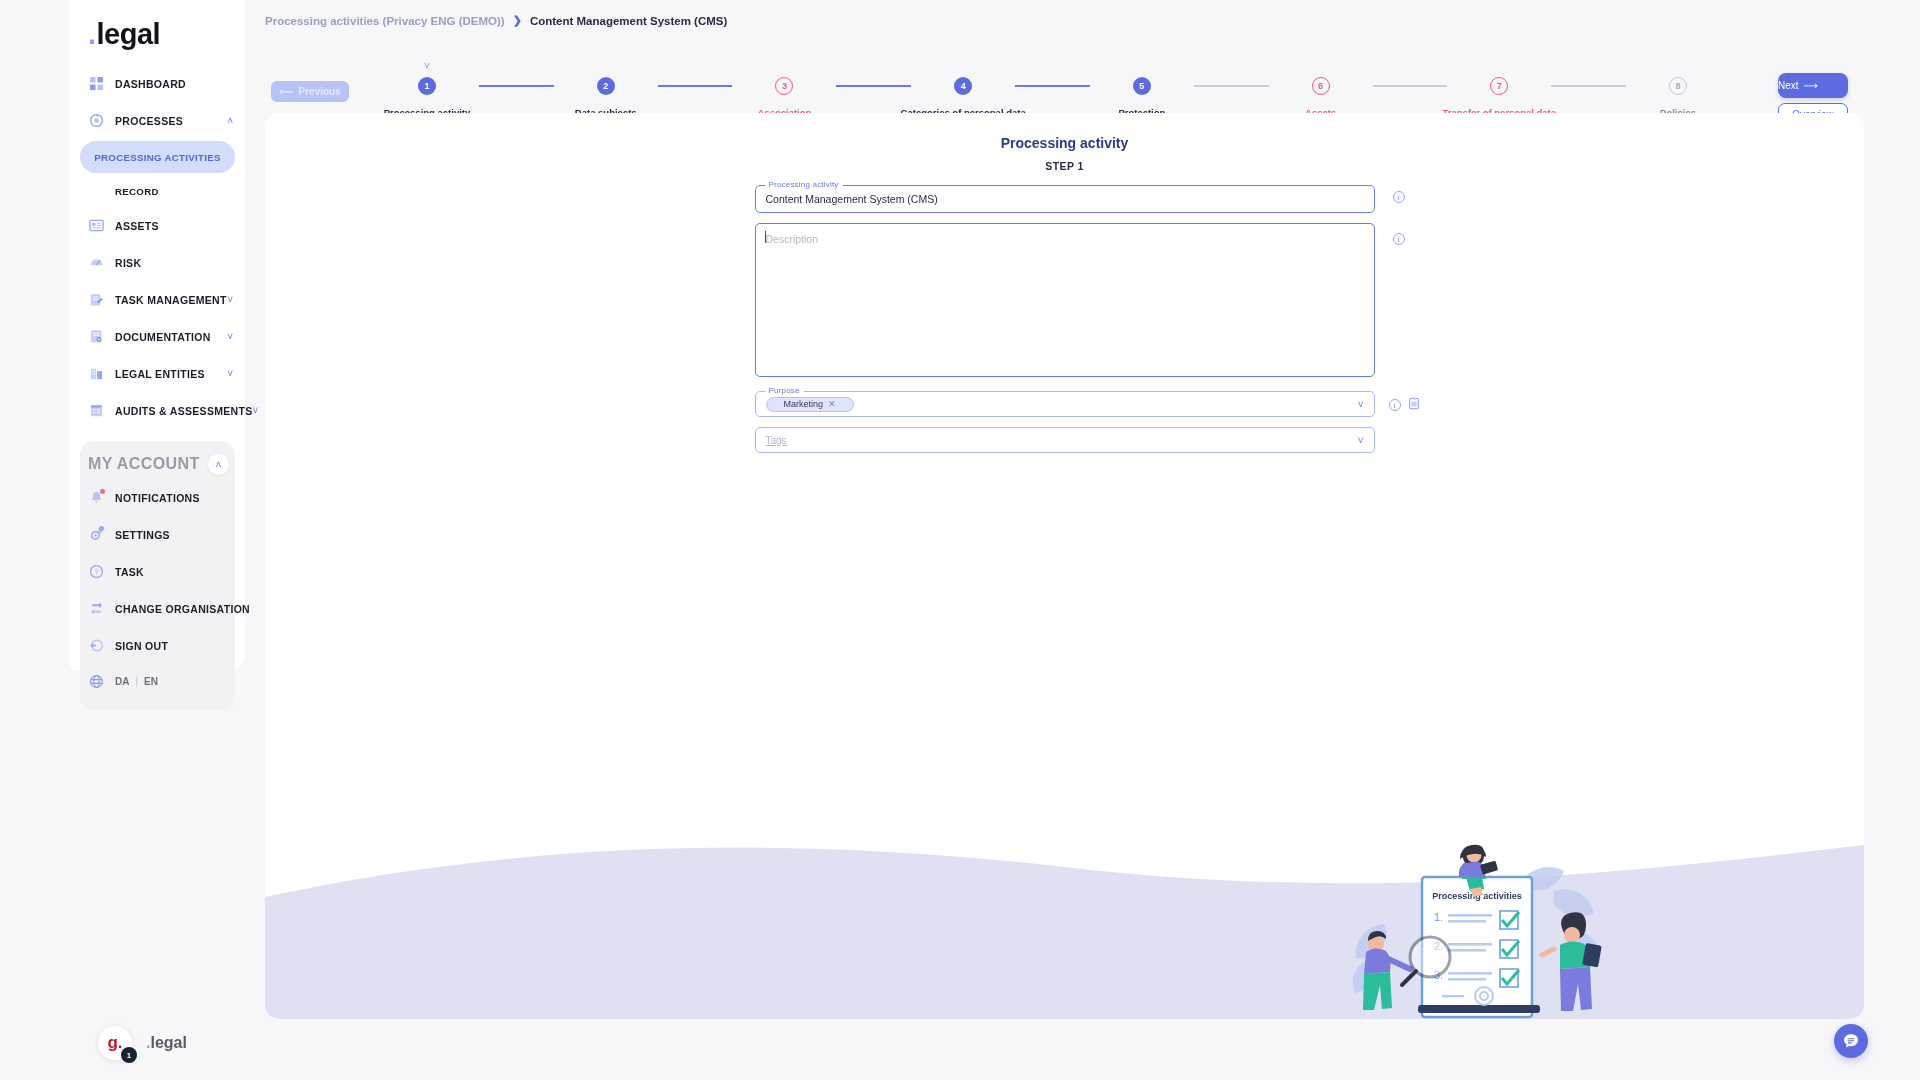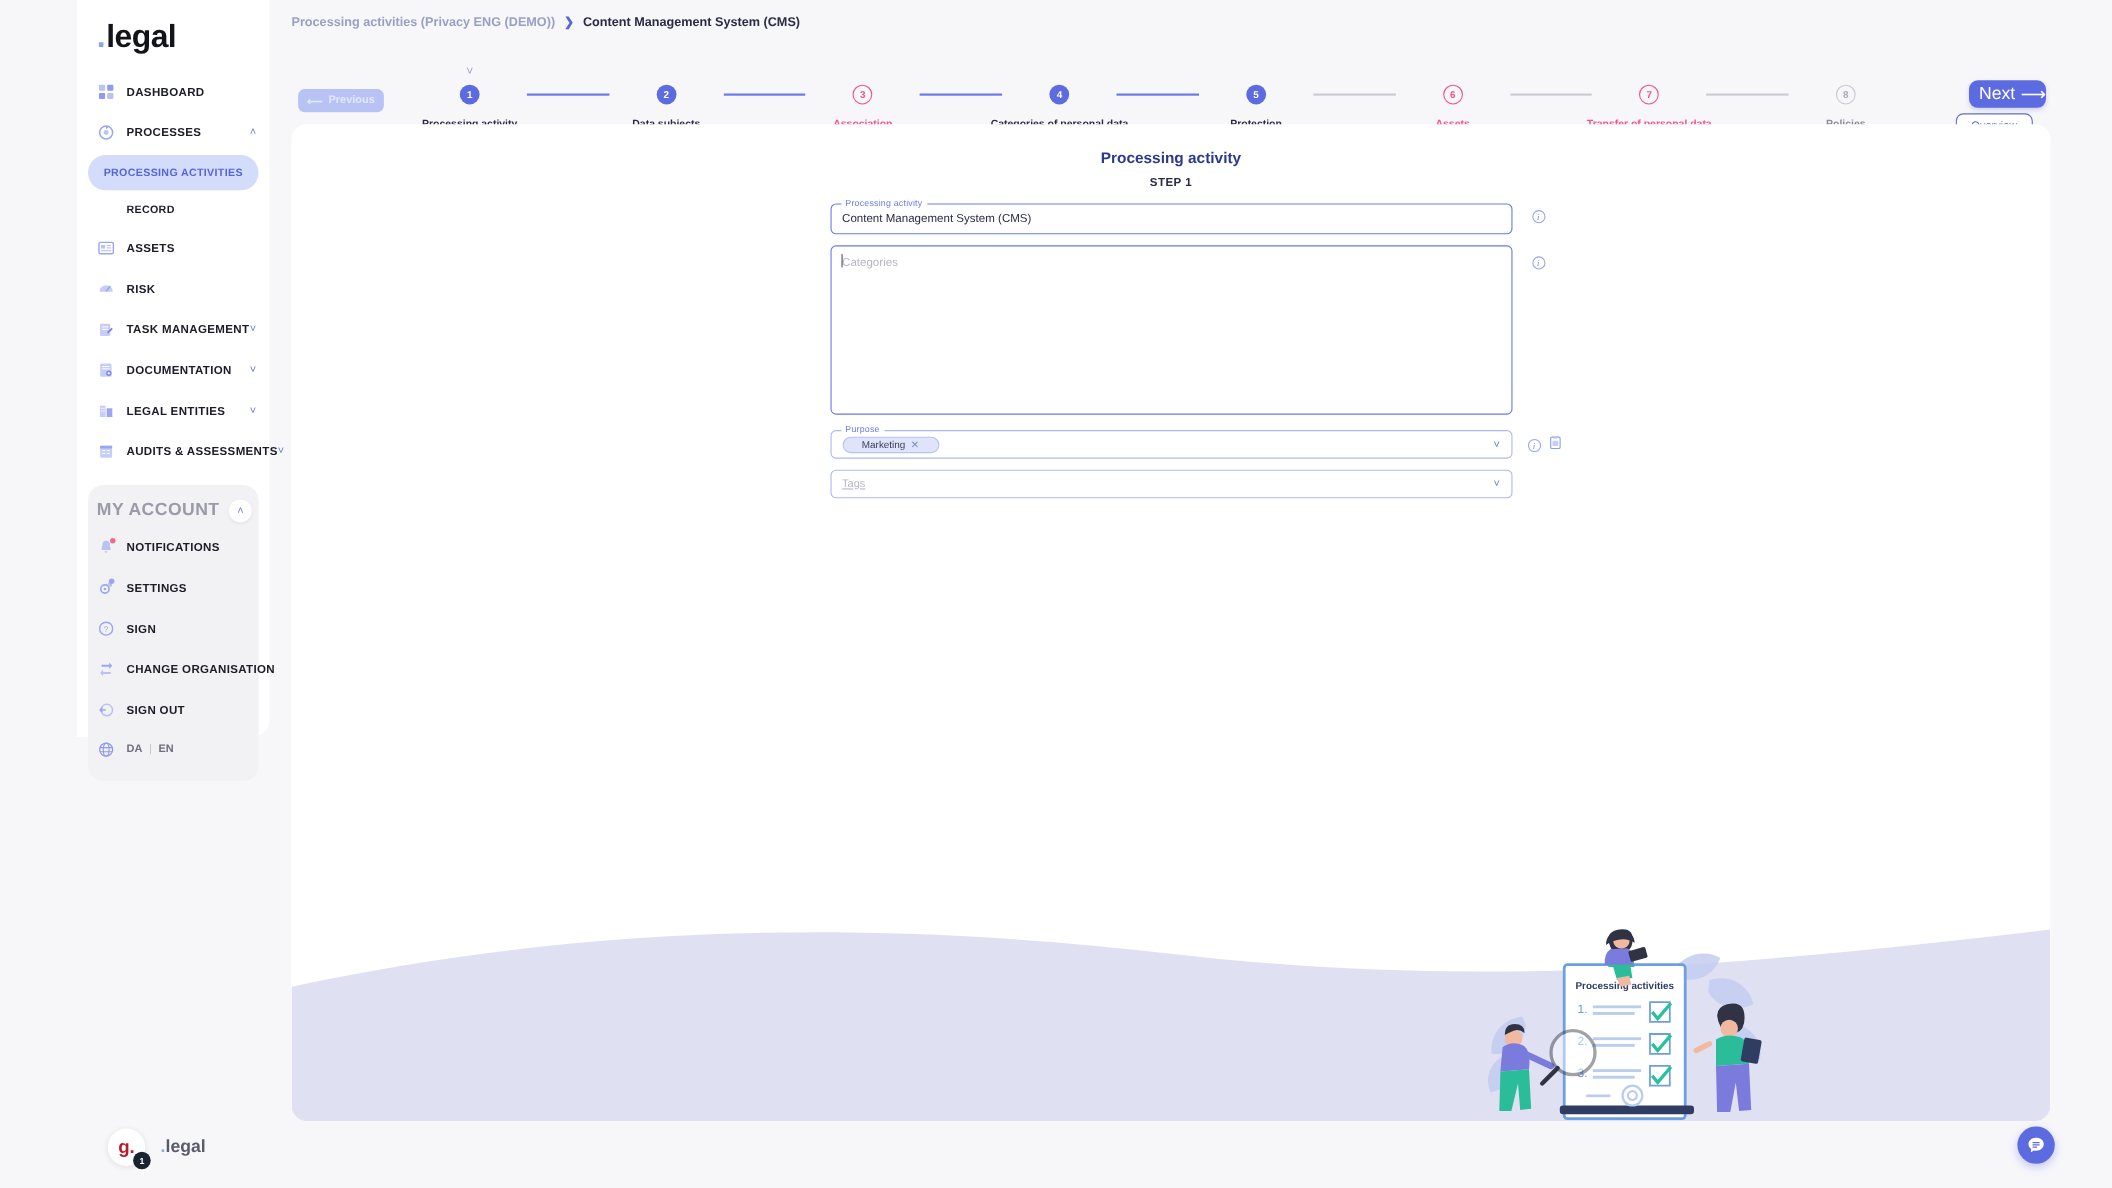--- a/index.html
+++ b/index.html
@@ -118,25 +118,25 @@
   .step.done .caption { color:#2a2a46; }
   .step.warn .caption { color:#f2548a; }
   .step.todo .caption { color:#8a8a99; }
   .step.current .caption { font-weight:800; color:#2a2a46;}
   .connector { flex:1 1 auto; height: 2px; margin-top: 8px; }
   .connector.blue { background:#6b79e8; }
   .connector.gray { background:#ccccd6; }
   .down-chev { position:absolute; top: -18px; left:50%; transform:translateX(-50%); color:#9aa0c4; font-size: 11px;}
 
   .next-btn {
-    position:absolute; right: 60px; top: 42px;
+    position:absolute; right: 72px; top: 42px;
     width: 70px; height: 25px; border-radius: 8px;
     background:#5c6bdf; color:#fff;
-    display:flex;align-items:center;justify-content:flex-end; gap:5px;
-    font-size:16px; font-weight:500; cursor:pointer;
+    display:flex;align-items:center;justify-content:flex-start; gap:5px;
+    font-size:10px; font-weight:500; cursor:pointer;
     box-shadow: 0 2px 5px rgba(92,107,223,0.28);
   }
   .overview-btn {
     position:absolute; right: 72px; top: 72px;
     width: 70px; height: 22px; border-radius: 7px;
     background:#fff; color:#5c6bdf; border:1px solid #5c6bdf;
     display:flex;align-items:center;justify-content:center;
     font-size:10px; cursor:pointer;
   }
 
@@ -366,21 +366,21 @@
         <span class="lbl">SETTINGS</span>
       </div>
 
       <div class="nav-item">
         <span class="ic">
           <svg width="15" height="15" viewBox="0 0 16 16">
               <circle cx="8" cy="8" r="6.3" fill="none" stroke="#9aa6f2" stroke-width="1.4"></circle>
               <text x="8" y="11" font-size="8" fill="#9aa6f2" text-anchor="middle" font-family="Liberation Sans">?</text>
             </svg>
         </span>
-        <span class="lbl">SIGN</span>
+        <span class="lbl">TASK</span>
       </div>
 
       <div class="nav-item">
         <span class="ic">
           <svg width="15" height="15" viewBox="0 0 16 16">
               <path d="M3.5 5.5h7.5v2.2l2.8-3.2L11 1.3v2.2H3.5z" fill="#9aa6f2"></path>
               <path d="M12.5 10.5H5V8.3l-2.8 3.2L5 14.7v-2.2h7.5z" fill="#b9c2f4"></path>
             </svg>
         </span>
         <span class="lbl">CHANGE ORGANISATION</span>
@@ -490,21 +490,21 @@
           </div>
           <div class="side-icons" style="right:-30px; top:6px;">
             <span class="info-ic">i</span>
           </div>
         </div>
 
         <div class="field" style="margin-bottom:14px;">
           <div class="outl">
             <div class="textarea">
               <span class="caret"></span>
-              <span>Categories</span>
+              <span>Description</span>
             </div>
           </div>
           <div class="side-icons" style="right:-30px; top:10px;">
             <span class="info-ic">i</span>
           </div>
         </div>
 
         <div class="field">
           <div class="outl soft">
             <span class="legend">Purpose</span>

